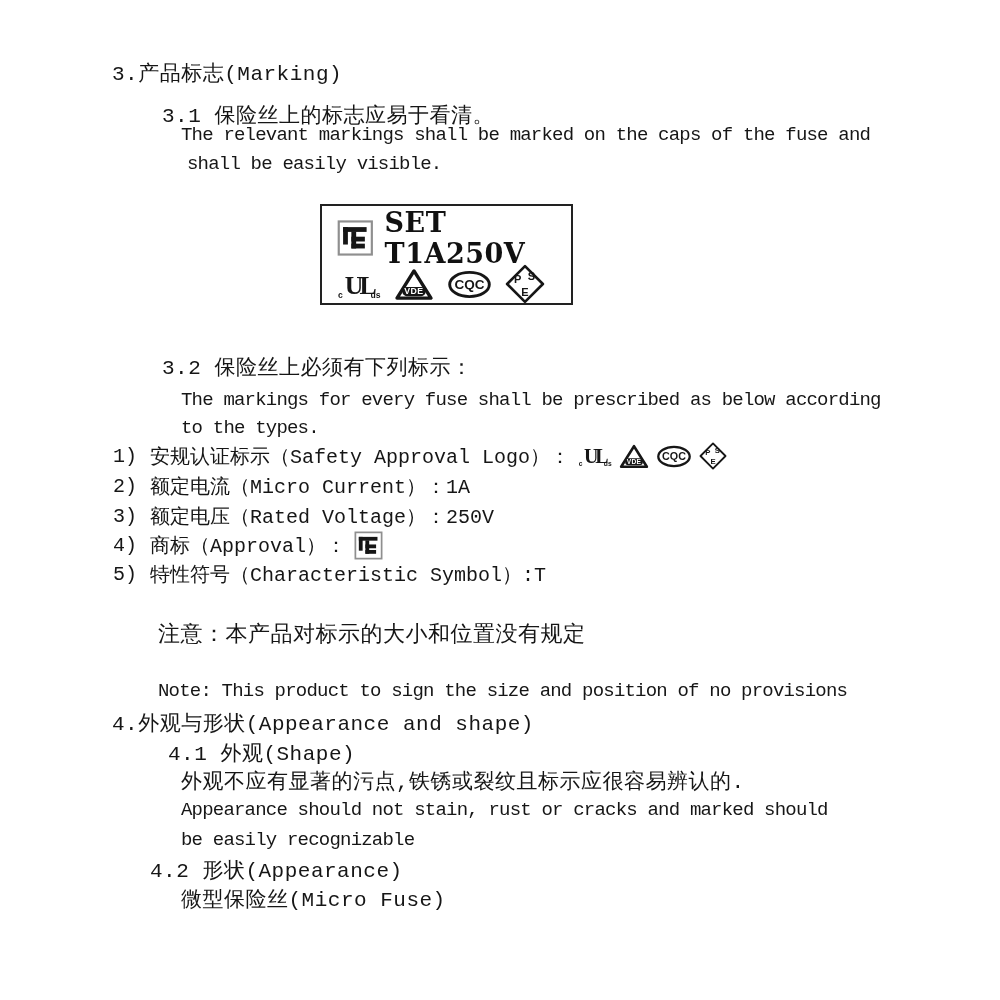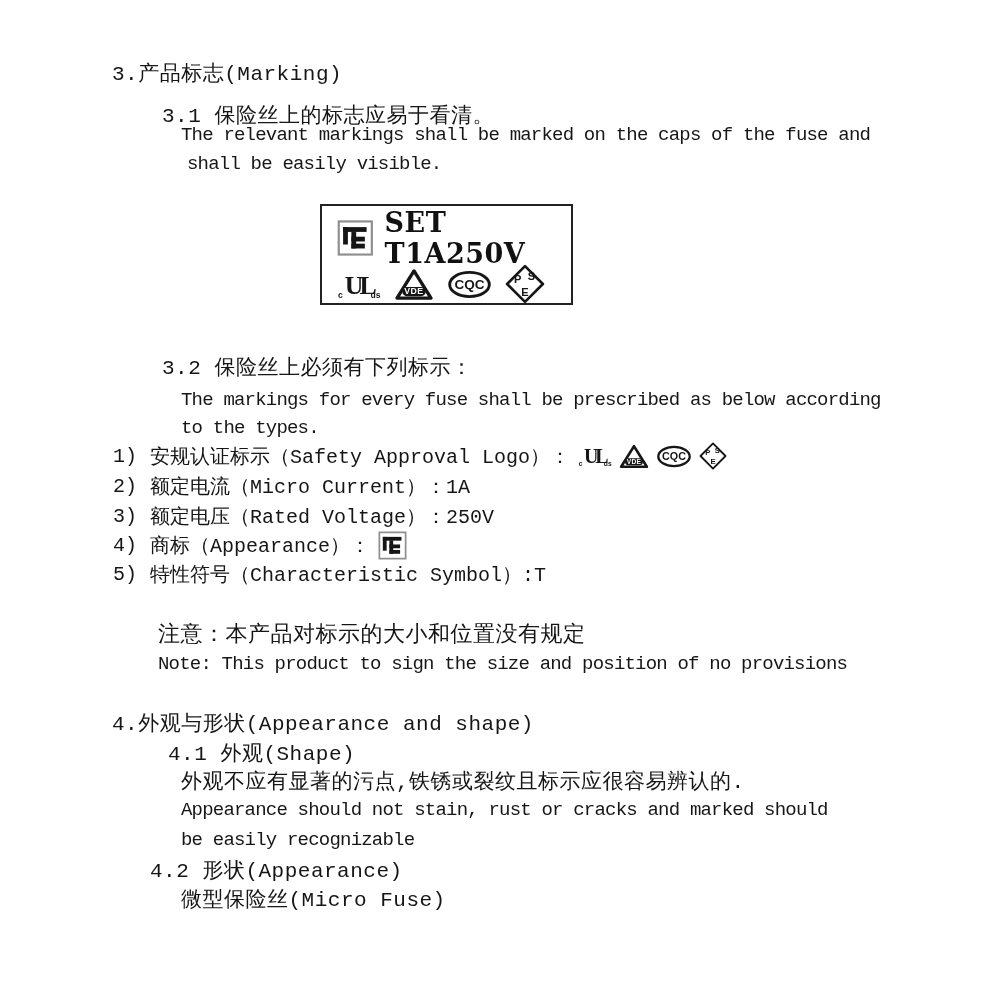--- a/index.html
+++ b/index.html
@@ -120,40 +120,40 @@
     <span>额定电流（Micro Current）：1A</span>
   </div>
 
   <div class="item" style="left:113px;top:503px">
     <span class="num">3)</span>
     <span>额定电压（Rated Voltage）：250V</span>
   </div>
 
   <div class="item" style="left:113px;top:531px">
     <span class="num">4)</span>
-    <span>商标（Appearance）：</span>
+    <span>商标（Approval）：</span>
     <span class="logo-strip">
       <svg width="29" height="29" viewBox="0 0 42 42">
         <rect class="brand-frame" x="2" y="2" width="38" height="38"></rect>
         <rect class="brand-ink" x="7" y="8.5" width="27" height="5.5"></rect>
         <rect class="brand-ink" x="7" y="8.5" width="5.5" height="20"></rect>
         <rect class="brand-ink" x="16.5" y="13.5" width="5.5" height="19.5"></rect>
         <rect class="brand-ink" x="16.5" y="19.5" width="15.5" height="5.5"></rect>
         <rect class="brand-ink" x="16.5" y="27.5" width="15.5" height="5.5"></rect>
       </svg>
     </span>
   </div>
 
   <div class="item" style="left:113px;top:561px">
     <span class="num">5)</span>
     <span>特性符号（Characteristic Symbol）:T</span>
   </div>
 
   <div class="ln zh-big" style="left:158px;top:619px">注意：本产品对标示的大小和位置没有规定</div>
-  <div class="ln en" style="left:158px;top:653px">Note: This product to sign the size and position of no provisions</div>
+  <div class="ln en" style="left:158px;top:680px">Note: This product to sign the size and position of no provisions</div>
 
   <div class="ln zh" style="left:112px;top:709px">4.外观与形状(Appearance and shape)</div>
   <div class="ln zh" style="left:168px;top:739px">4.1 外观(Shape)</div>
   <div class="ln zh" style="left:181px;top:767px">外观不应有显著的污点,铁锈或裂纹且标示应很容易辨认的.</div>
   <div class="ln en" style="left:181px;top:799px">Appearance should not stain, rust or cracks and marked should</div>
   <div class="ln en" style="left:181px;top:829px">be easily recognizable</div>
   <div class="ln zh" style="left:150px;top:856px">4.2 形状(Appearance)</div>
   <div class="ln zh" style="left:181px;top:885px">微型保险丝(Micro Fuse)</div>
 
 </div>

